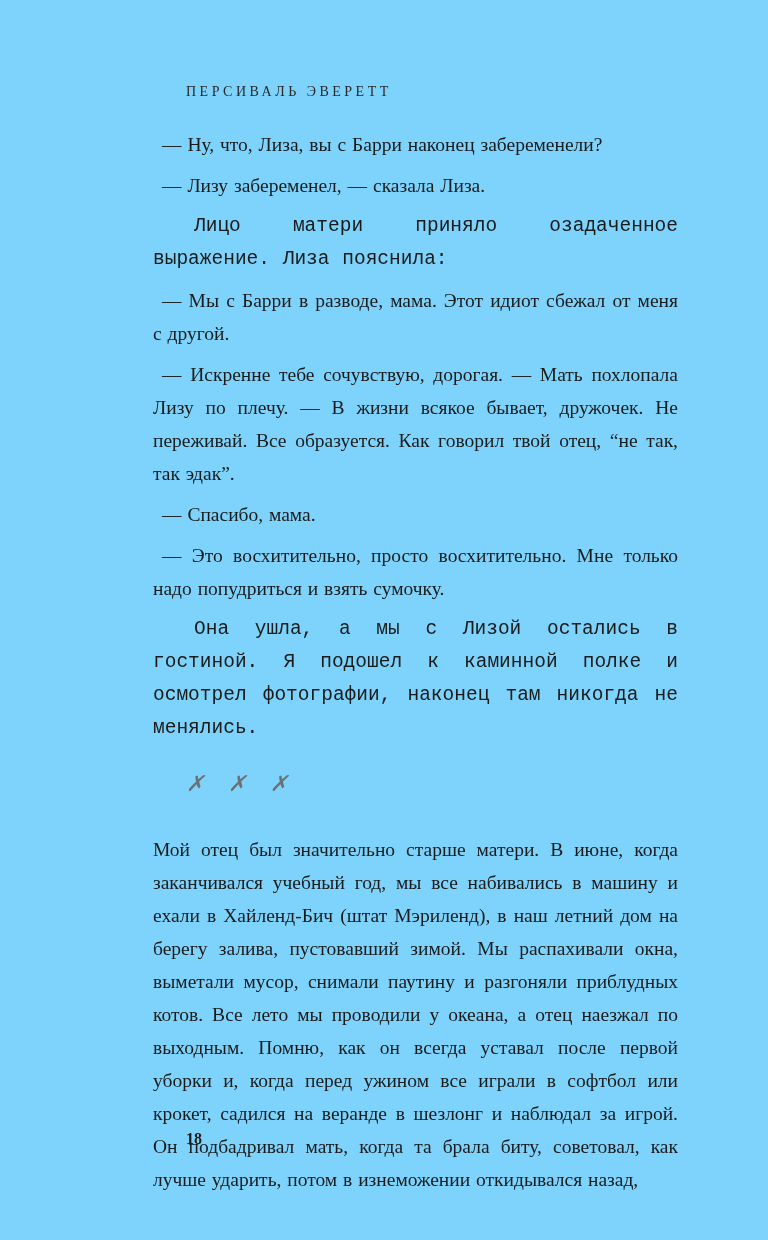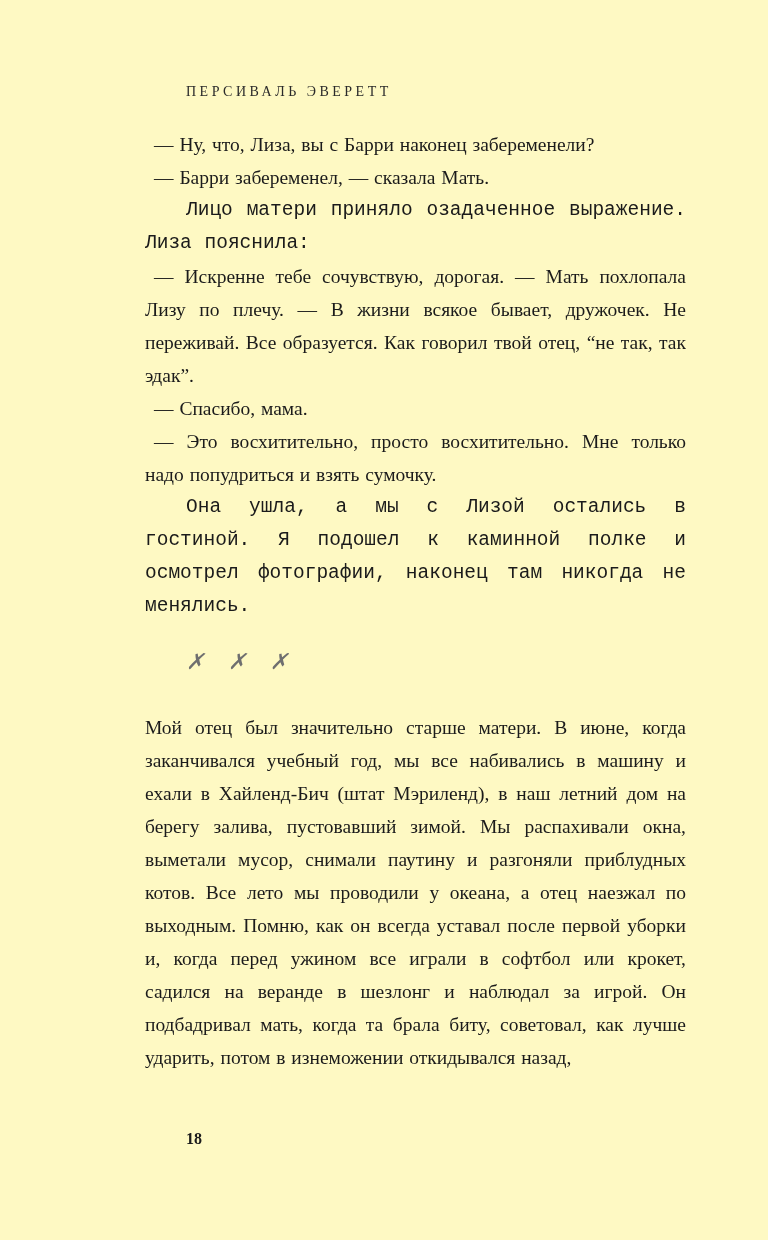--- a/index.html
+++ b/index.html
@@ -4,41 +4,41 @@
 <style>
   html, body {
     margin: 0;
     padding: 0;
     background: #ffffff;
   }
   .page {
     position: relative;
     width: 768px;
     height: 1240px;
-    background: #fef9c3;
+    background: #7dd3fc;
     overflow: hidden;
     font-family: "Liberation Serif", "DejaVu Serif", serif;
     color: #1b1b1b;
   }
   .content {
     position: absolute;
     left: 145px;
     top: 84px;
     width: 541px;
   }
   .running-head {
     font-family: "Liberation Serif", "DejaVu Serif", serif;
     font-size: 14px;
     letter-spacing: 3.5px;
     color: #2a2a2a;
     margin-left: 41px;
     margin-bottom: 28px;
   }
   .body-text p {
-    margin: 0;
+    margin: 8px;
     font-size: 19.5px;
     line-height: 33px;
     text-align: justify;
     word-spacing: 1px;
   }
   .body-text p.dialog {
     text-indent: 9px;
   }
   .body-text p.indent {
     text-indent: 41px;
@@ -67,22 +67,23 @@
 </head>
 <body>
 
 <div class="page">
   <div class="content">
 
     <div class="running-head">ПЕРСИВАЛЬ ЭВЕРЕТТ</div>
 
     <div class="body-text">
       <p class="dialog">— Ну, что, Лиза, вы с Барри наконец забеременели?</p>
-      <p class="dialog">— Барри забеременел, — сказала Мать.</p>
+      <p class="dialog">— Лизу забеременел, — сказала Лиза.</p>
       <p class="indent">Лицо матери приняло озадаченное выражение. Лиза пояснила:</p>
+      <p class="dialog">— Мы с Барри в разводе, мама. Этот идиот сбежал от меня с другой.</p>
       <p class="dialog">— Искренне тебе сочувствую, дорогая. — Мать похлопала Лизу по плечу. — В жизни всякое бывает, дружочек. Не переживай. Все образуется. Как говорил твой отец, “не так, так эдак”.</p>
       <p class="dialog">— Спасибо, мама.</p>
       <p class="dialog">— Это восхитительно, просто восхитительно. Мне только надо попудриться и взять сумочку.</p>
       <p class="indent">Она ушла, а мы с Лизой остались в гостиной. Я подошел к каминной полке и осмотрел фотографии, наконец там никогда не менялись.</p>
     </div>
 
     <div class="section-divider">✗ ✗ ✗</div>
 
     <div class="body-text">
       <p class="noindent">Мой отец был значительно старше матери. В июне, когда заканчивался учебный год, мы все набивались в машину и ехали в Хайленд-Бич (штат Мэриленд), в наш летний дом на берегу залива, пустовавший зимой. Мы распахивали окна, выметали мусор, снимали паутину и разгоняли приблудных котов. Все лето мы проводили у океана, а отец наезжал по выходным. Помню, как он всегда уставал после первой уборки и, когда перед ужином все играли в софтбол или крокет, садился на веранде в шезлонг и наблюдал за игрой. Он подбадривал мать, когда та брала биту, советовал, как лучше ударить, потом в изнеможении откидывался назад,</p>

